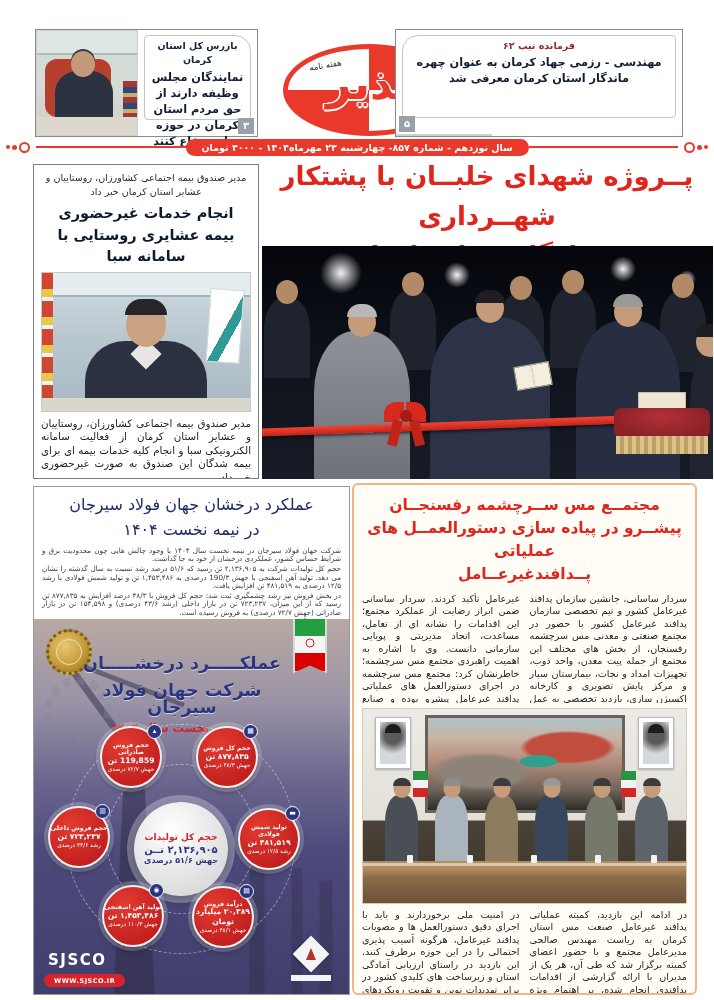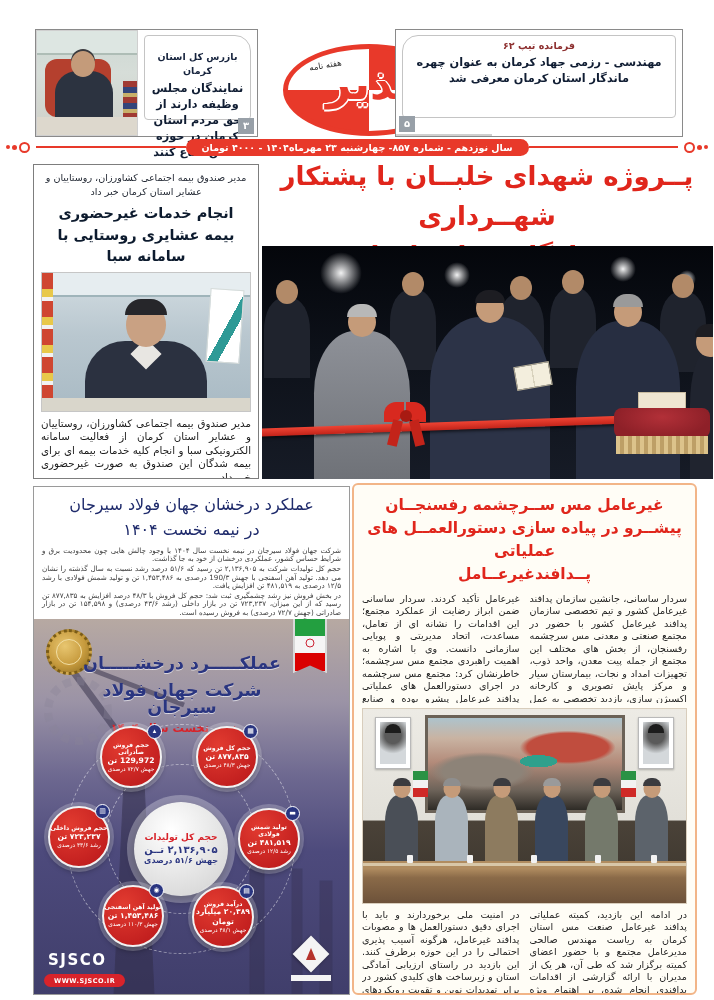--- a/index.html
+++ b/index.html
@@ -6,21 +6,21 @@
   html,body{background:#ffffff;}
   body{font-family:"DejaVu Sans",sans-serif;}
   .page{position:relative;width:714px;height:1000px;background:#fff;overflow:hidden;margin:0 auto;}
 
   
   .teaser{position:absolute;top:29px;height:108px;border:1px solid #8a8a8a;background:#fff;display:flex;}
   .teaser-left{left:35px;width:223px;}
   .teaser-right{left:395px;width:288px;flex-direction:column;}
   .teaser .tphoto{position:relative;overflow:hidden;flex:0 0 auto;border:1px solid #cfcfcf;}
   .teaser .ttext{flex:1;position:relative;padding:5px 6px 16px 6px;direction:rtl;text-align:center;}
-  .tbubble-l{border:1px solid #c4c4c4;border-radius:4px 16px 4px 4px;height:100%;padding:14px 4px;}
+  .tbubble-l{border:1px solid #c4c4c4;border-radius:4px 16px 4px 4px;height:100%;padding:3px 4px;}
   .tbubble-r{border:1px solid #c4c4c4;border-radius:16px 4px 4px 4px;height:100%;padding:3px 4px;}
   .tkicker{font-size:9.5px;font-weight:bold;color:#16233d;line-height:1.5;}
   .tkicker.red{color:#8d2f2f;}
   .ttitle{font-size:11.3px;font-weight:bold;color:#101d33;line-height:1.42;margin-top:2px;}
   .pagebadge{position:absolute;bottom:2px;width:16px;height:16px;background:#98a0a8;color:#fff;
     font-size:10px;font-weight:bold;text-align:center;line-height:16px;}
   .pagebadge.br{right:3px;} .pagebadge.bl{left:3px;}
 
   
   .art-office{width:102px;background:linear-gradient(180deg,#ccd7d2 0%,#d6ddd8 40%,#cfd0c8 100%);}
@@ -370,21 +370,21 @@
 
       <div class="stat st-total-sales">
         <span class="micon">▦</span>
         <span class="lbl">حجم کل فروش</span>
         <span class="val">۸۷۷,۸۳۵ تن</span>
         <span class="chg">جهش ۴۸/۳ درصدی</span>
       </div>
       <div class="stat st-export">
         <span class="micon">▴</span>
         <span class="lbl">حجم فروش صادراتی</span>
-        <span class="val">129,972 تن</span>
+        <span class="val">119,859 تن</span>
         <span class="chg">جهش ۷۲/۷ درصدی</span>
       </div>
       <div class="stat stat-big st-production">
         <span class="lbl">حجم کل تولیدات</span>
         <span class="val">۲,۱۳۶,۹۰۵ تــن</span>
         <span class="chg">جهش ۵۱/۶ درصدی</span>
       </div>
       <div class="stat st-billet">
         <span class="micon">▬</span>
         <span class="lbl">تولید شمش فولادی</span>
@@ -415,21 +415,21 @@
       <div class="co-logo">
         <div class="diamond"></div>
           <div class="mark"></div>
           <div class="base"></div>
       </div>
     </div>
   </div>
 
   <div class="box-copper">
     <div class="copper-title">
-      <span>غیرعامل مس ســرچشمه رفسنجــان</span><br>
+      <span>مجتمــع مس ســرچشمه رفسنجــان</span><br>
       <span>پیشــرو در پیاده سازی دستورالعمــل های عملیاتی</span><br>
       <span>پــدافندغیرعــامل</span>
     </div>
     <div class="cols cols-top">
       <div class="col">سردار ساسانی، جانشین سازمان پدافند غیرعامل کشور و تیم تخصصی سازمان پدافند غیرعامل کشور با حضور در مجتمع صنعتی و معدنی مس سرچشمه رفسنجان، از بخش های مختلف این مجتمع از جمله پیت معدن، واحد ذوب، تجهیزات امداد و نجات، بیمارستان سیار و مرکز پایش تصویری و کارخانه اکسیژن سازی، بازدید تخصصی به عمل آوردند.</div>
       <div class="col">غیرعامل تأکید کردند. سردار ساسانی ضمن ابراز رضایت از عملکرد مجتمع؛ این اقدامات را نشانه ای از تعامل، مساعدت، اتحاد مدیریتی و پویایی سازمانی دانست. وی با اشاره به اهمیت راهبردی مجتمع مس سرچشمه؛ خاطرنشان کرد: مجتمع مس سرچشمه در اجرای دستورالعمل های عملیاتی پدافند غیرعامل پیشرو بوده و صنایع بزرگی چون مجتمع مس سرچشمه از جایگاه ویژه ای</div>
     </div>
     <div class="photo-meet">
       <div class="frame fl">
           <div class="fig"></div>

